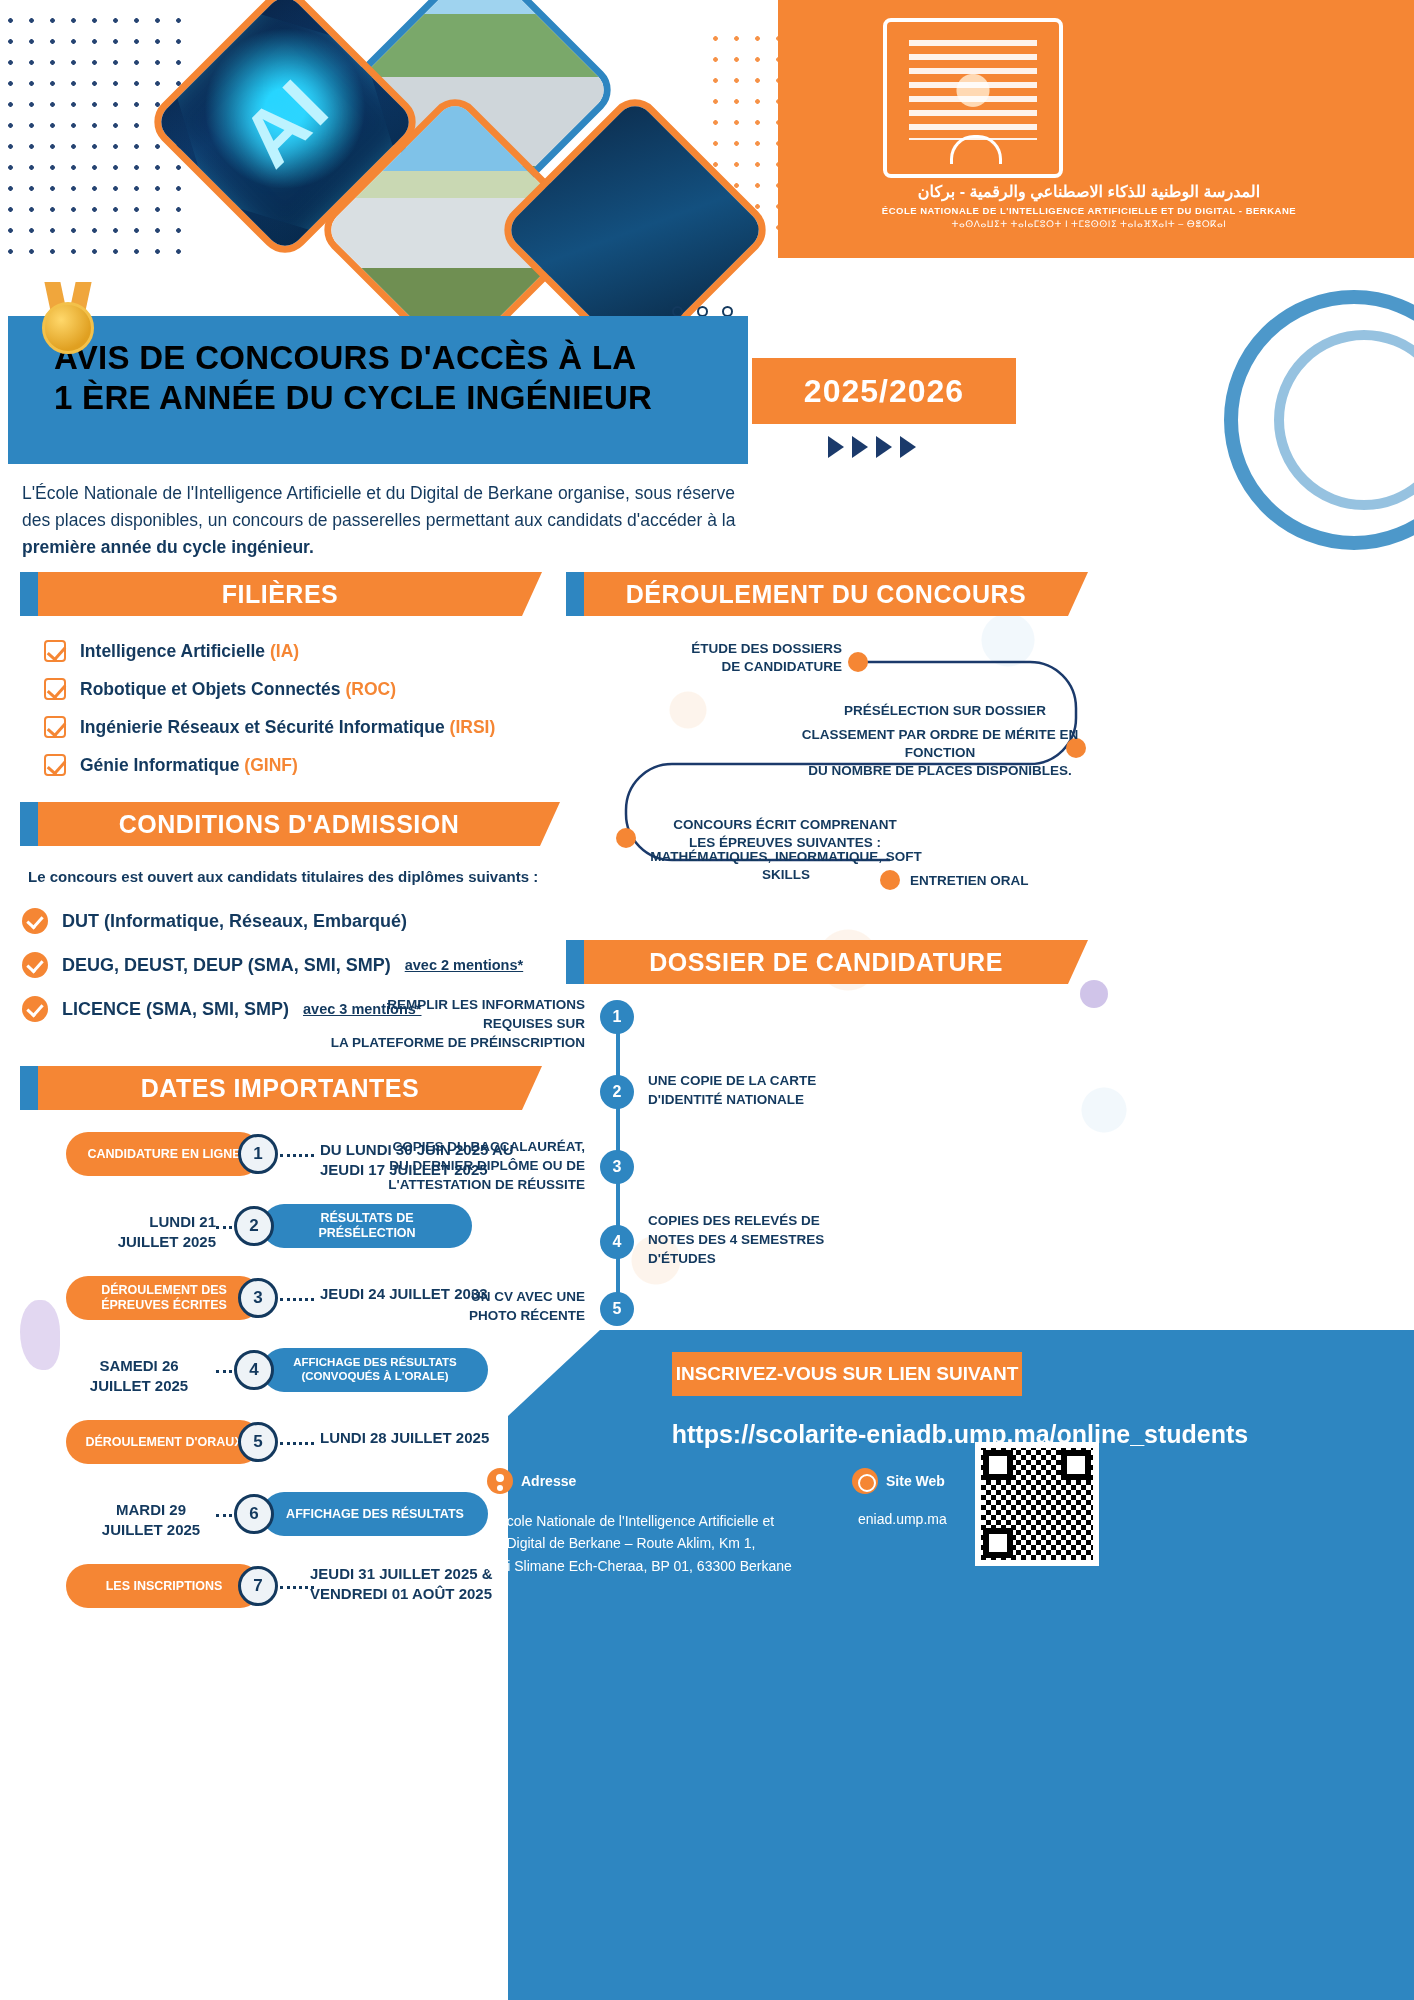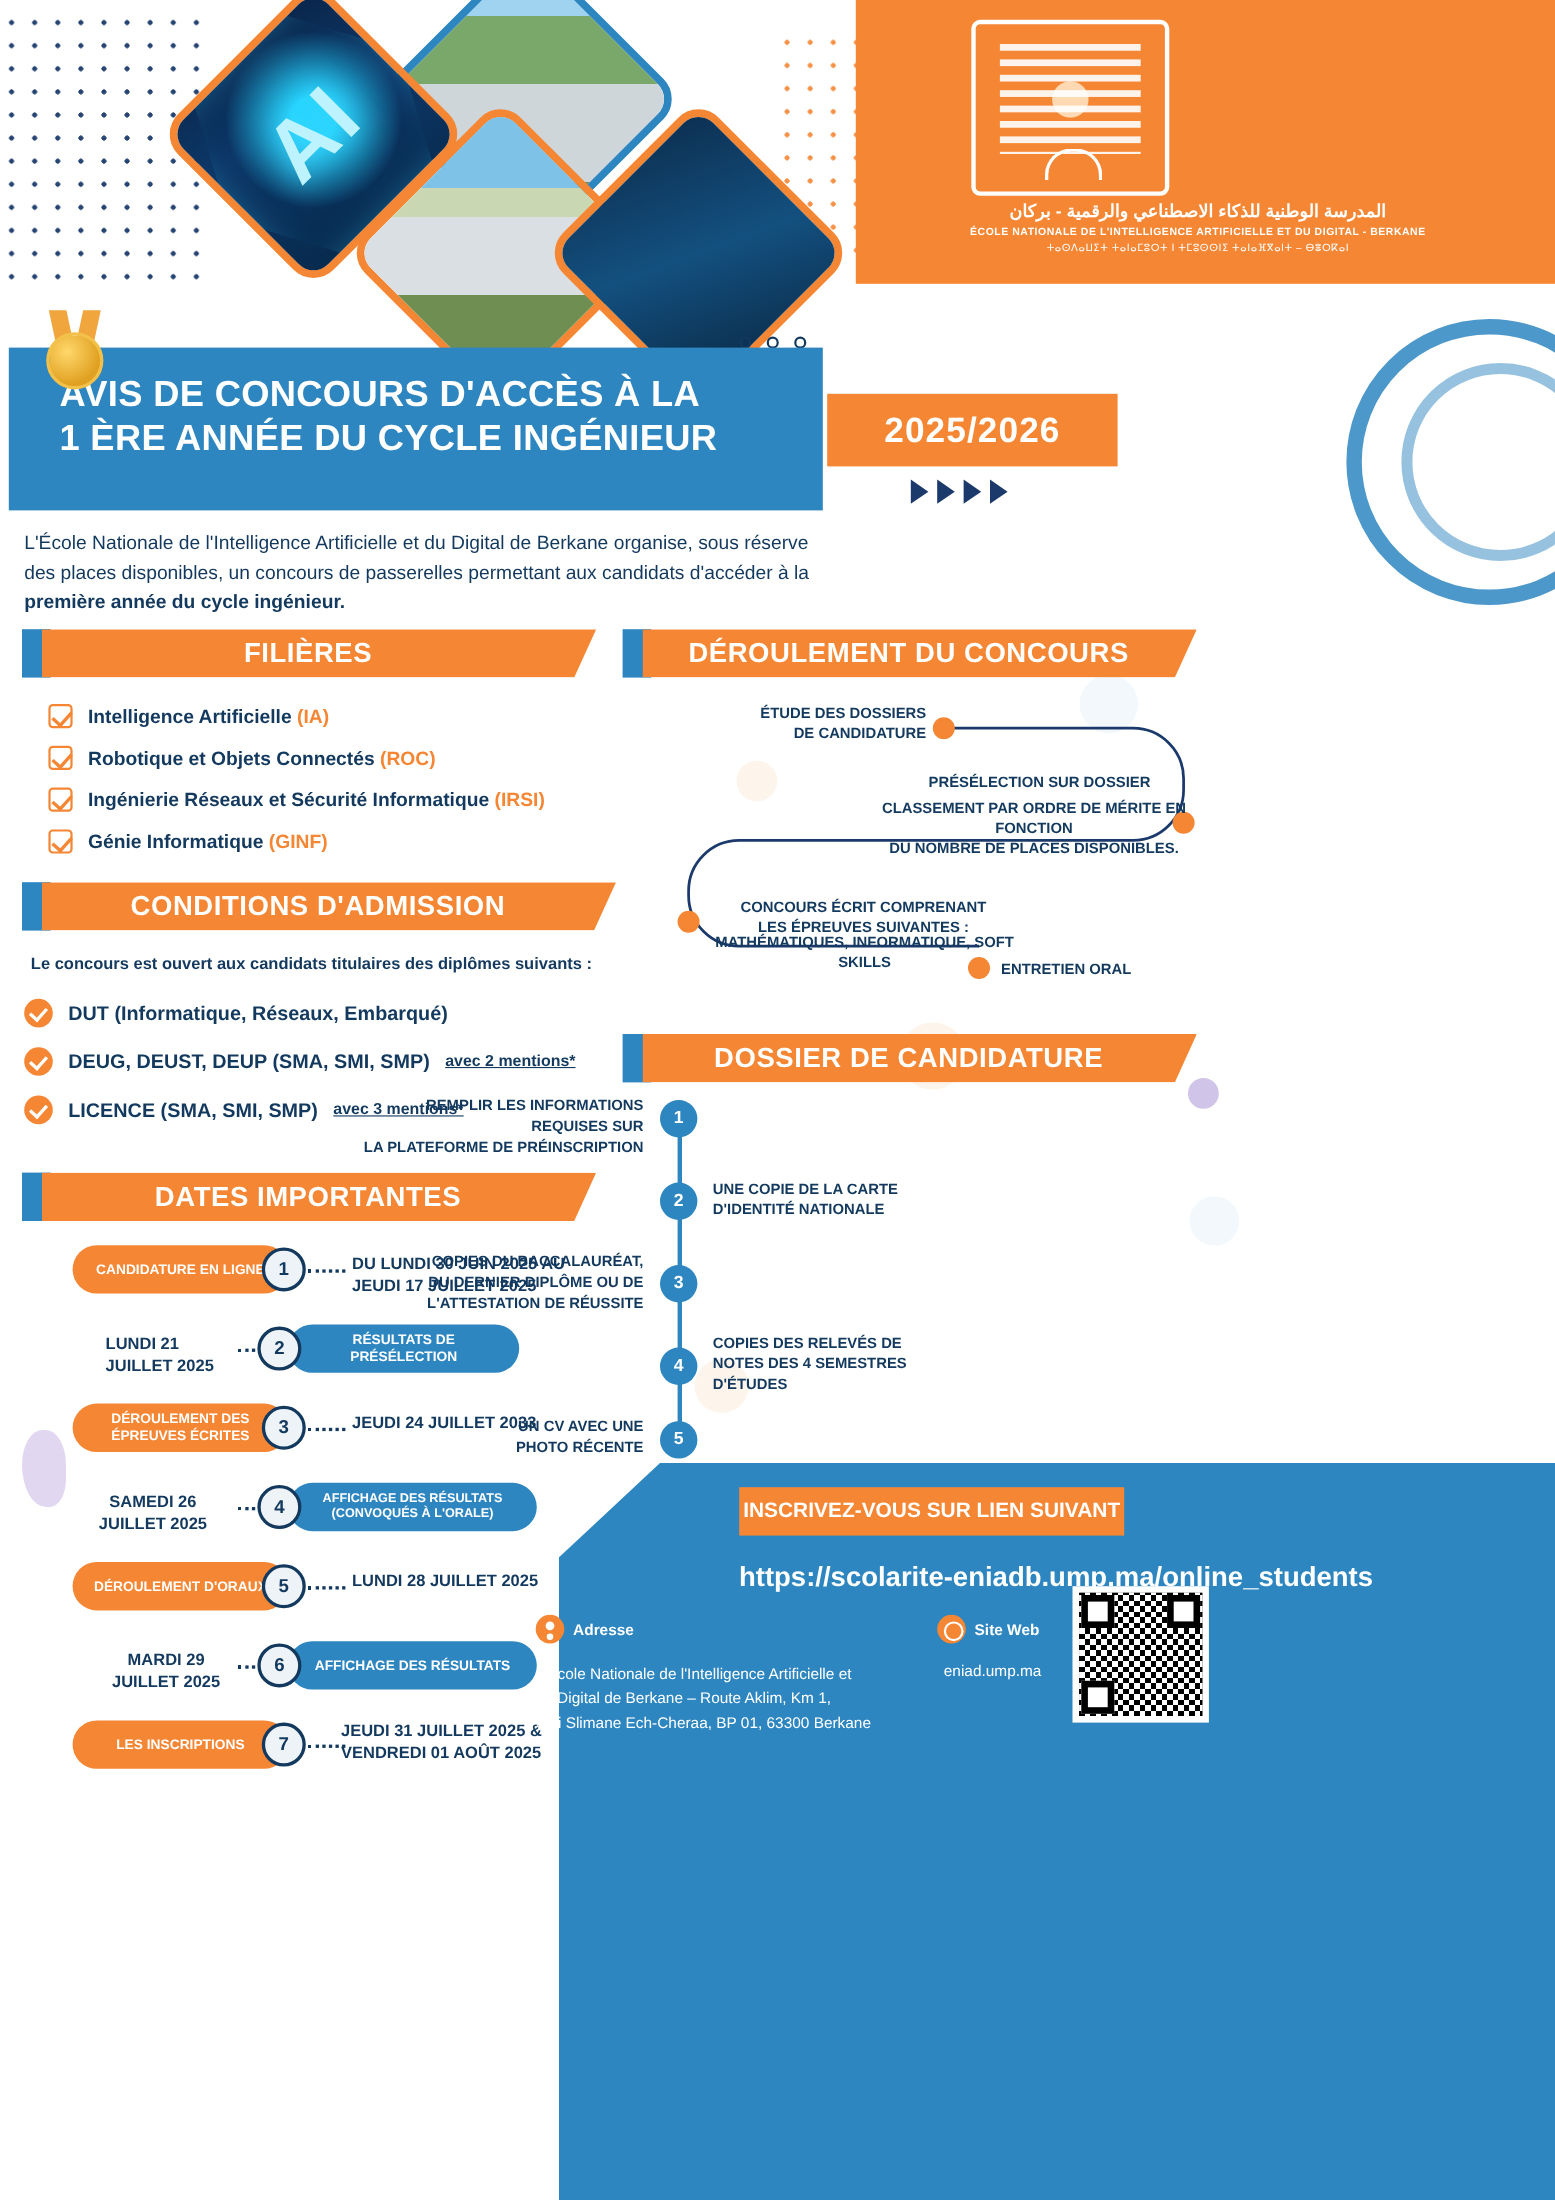--- a/index.html
+++ b/index.html
@@ -117,21 +117,21 @@
   .logo-txt .ar { font-size:16px; direction:rtl; font-weight:bold; letter-spacing:.4px;}
   .logo-txt .fr { font-size:9.5px; font-weight:bold; letter-spacing:.5px; margin-top:4px;}
   .logo-txt .tf { font-size:9px; margin-top:3px; letter-spacing:.5px;}
 
   
   .title-band {
     position:absolute; left:8px; top:316px; width:740px; height:148px;
     background:#2e86c1;
   }
   .title-band h1 {
-    margin:0; padding:22px 20px 0 46px; color:#ffffff;
+    margin:0; padding:22px 20px 0 46px; color:#000000;
     font-size:33px; line-height:1.22; font-weight:bold; letter-spacing:.3px;
   }
   .medal {
     position:absolute; left:34px; top:282px; width:66px; height:66px;
   }
   .medal .circle {
     position:absolute; left:8px; top:20px; width:52px; height:52px; border-radius:50%;
     background:radial-gradient(circle at 35% 32%, #ffd86b, #e0a021 70%);
     border:3px solid #f3c14a;
   }
@@ -420,21 +420,21 @@
 
     <div class="trow">
       <div class="pill" style="left:0; width:196px;">CANDIDATURE EN LIGNE</div>
       <div class="circlenum" style="left:172px; top:2px;">1</div>
       <div class="dotline" style="left:214px;"></div>
       <div class="sidetxt" style="left:254px; top:8px;">DU LUNDI 30 JUIN 2025
 AU JEUDI 17 JUILLET 2025</div>
     </div>
 
     <div class="trow">
-      <div class="sidetxt" style="left:30px; top:8px; width:120px; text-align:left;">LUNDI
+      <div class="sidetxt" style="left:30px; top:8px; width:120px; text-align:right;">LUNDI
 21 JUILLET 2025</div>
       <div class="dotline" style="left:150px;"></div>
       <div class="pill blue" style="left:196px; width:210px;">RÉSULTATS DE
 PRÉSÉLECTION</div>
       <div class="circlenum" style="left:168px; top:2px;">2</div>
     </div>
 
     <div class="trow">
       <div class="pill" style="left:0; width:196px;">DÉROULEMENT DES
 ÉPREUVES ÉCRITES</div>

